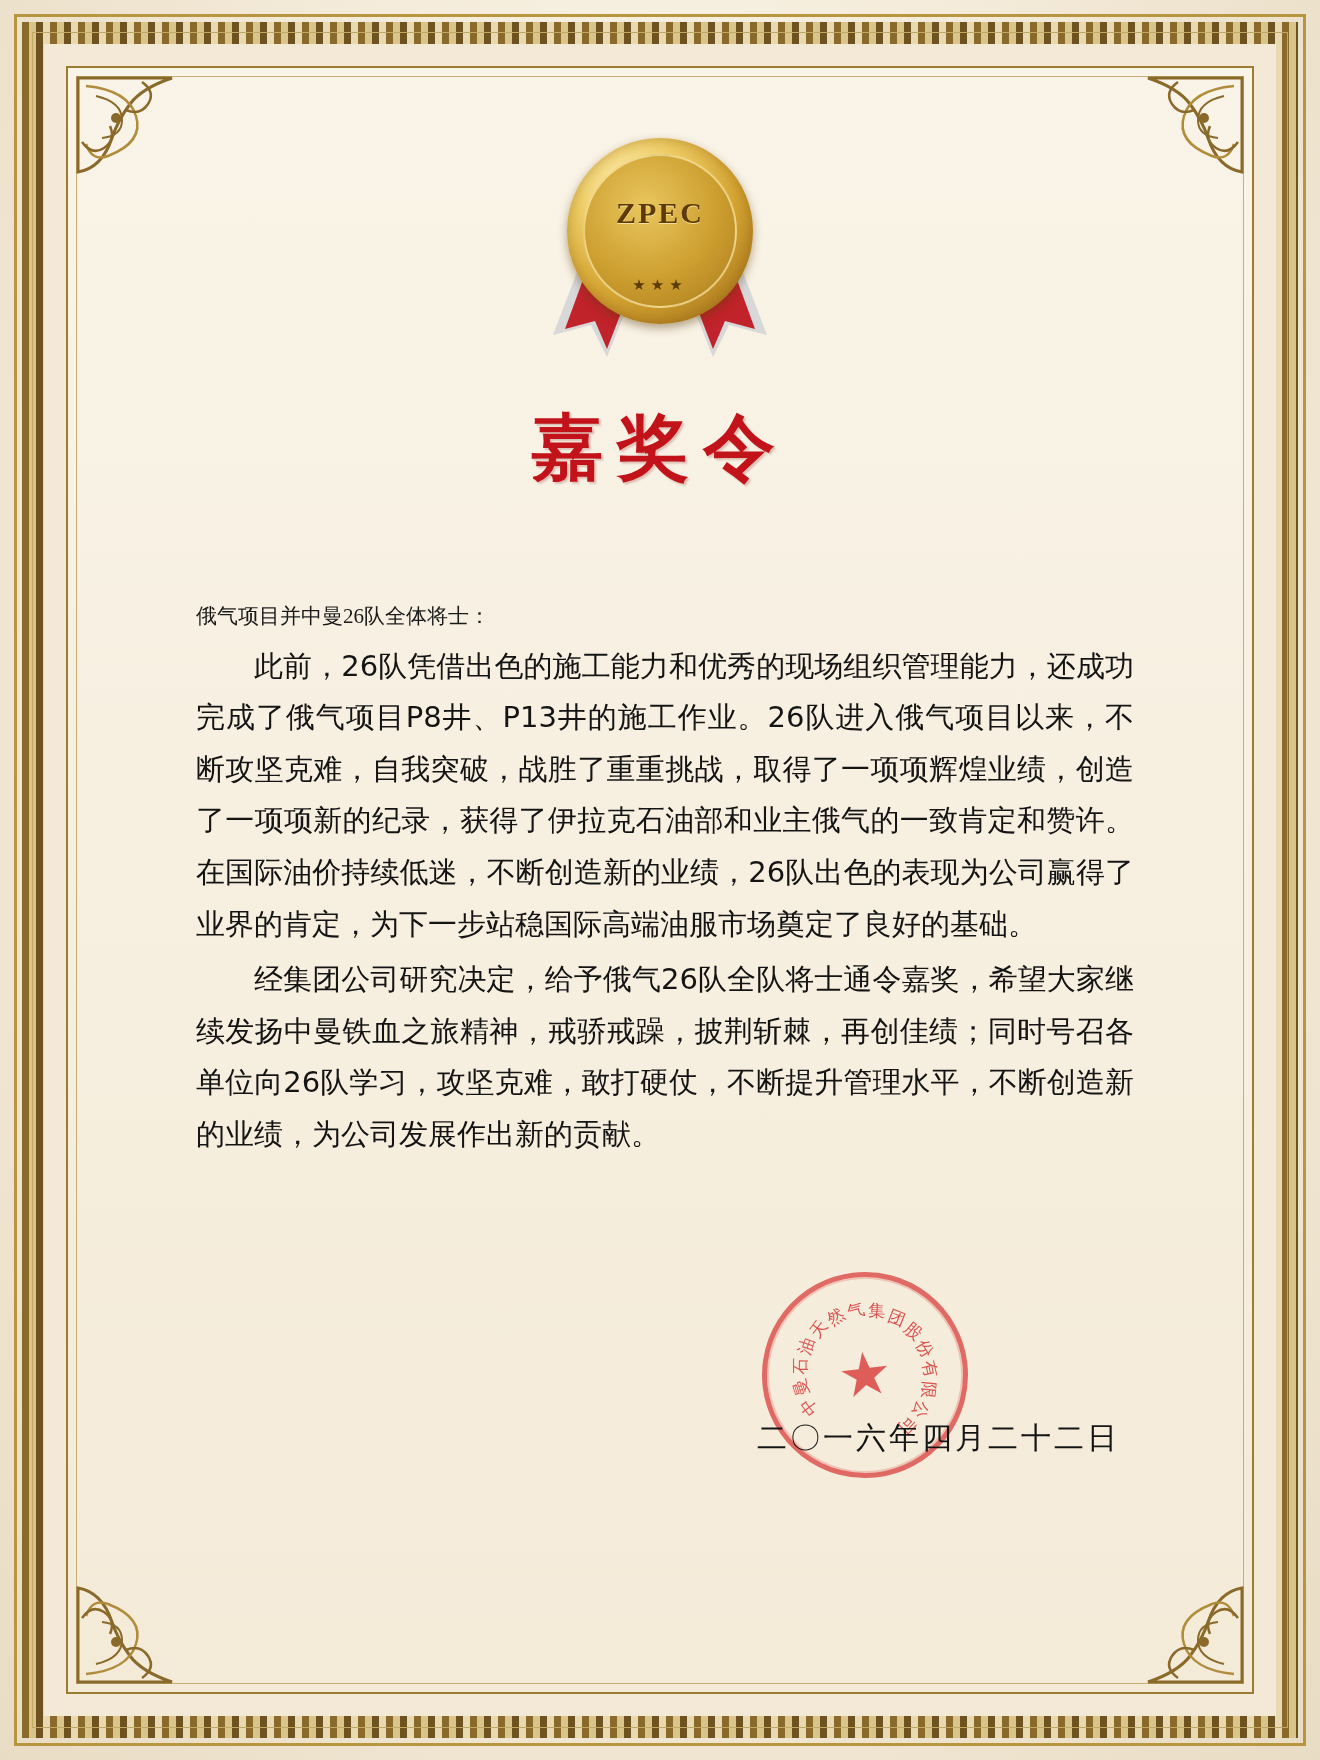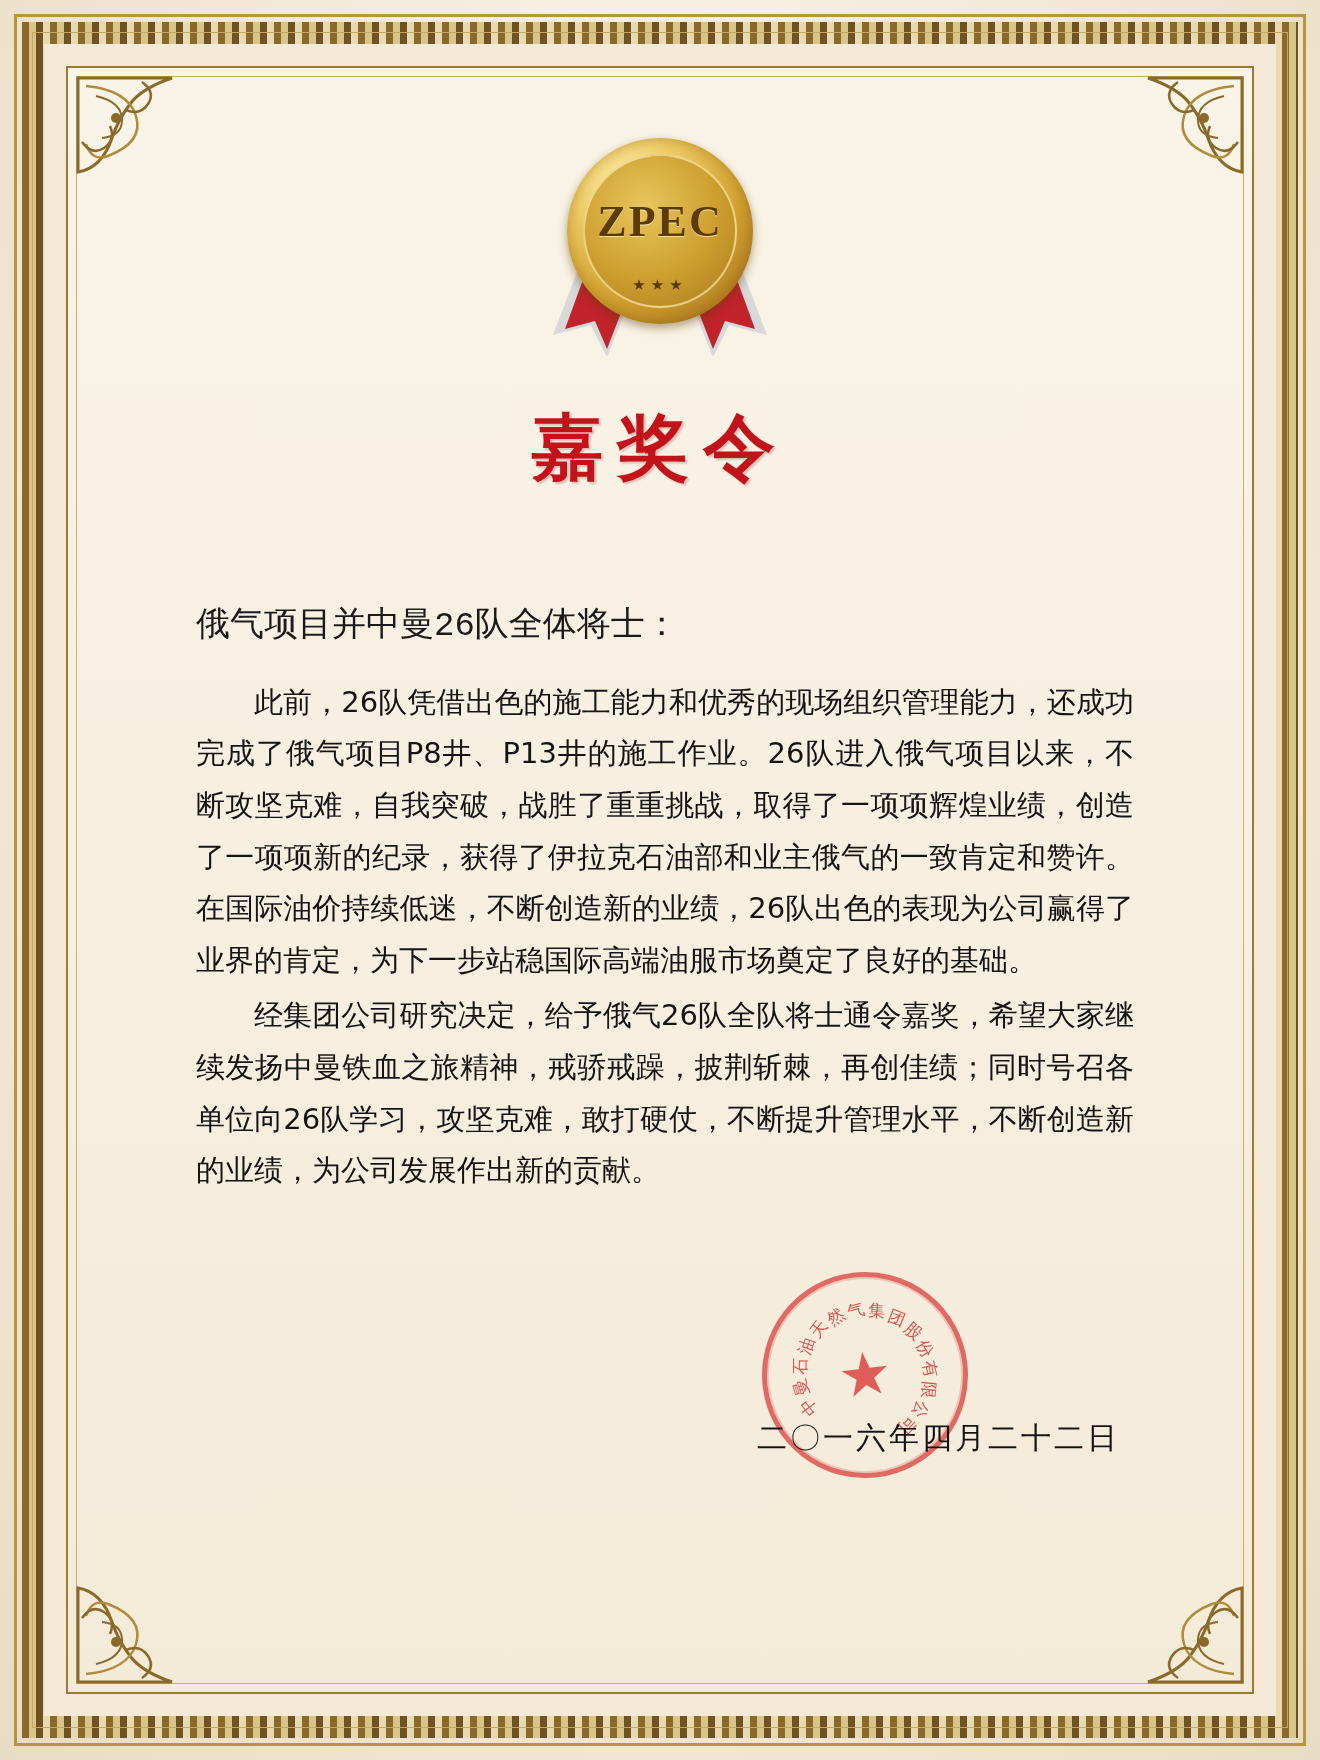--- a/index.html
+++ b/index.html
@@ -113,21 +113,21 @@
     border: 2px solid rgba(255,240,180,0.65);
     background: radial-gradient(circle at 40% 34%, #e9c65d 0%, #cc9e2f 55%, #a97a1d 100%);
   }
   .disc-text {
     position: absolute;
     left: 0; right: 0;
     top: 58px;
     text-align: center;
     font-family: "Liberation Serif", serif;
     font-weight: bold;
-    font-size: 44px;
+    font-size: 30px;
     letter-spacing: 2px;
     color: #5c3b08;
     text-shadow: 0 1px 0 rgba(255,235,170,0.8);
   }
   .wreath {
     position: absolute;
     left: 0; right: 0; bottom: 30px;
     text-align: center;
     font-size: 15px;
     color: #5c3b08;
@@ -149,25 +149,25 @@
   }
 
   
   .body-area {
     position: absolute;
     left: 196px;
     right: 186px;
     top: 600px;
   }
   .salutation {
-    font-size: 34px;
+    font-size: 21px;
     color: #1a1a1a;
     line-height: 1.55;
-    margin-bottom: 24px;
-    font-family: Liberation Mono, monospace;
+    margin-bottom: 8px;
+    font-family: Liberation Serif, serif;
   }
   .para {
     font-size: 29px;
     color: #141414;
     line-height: 1.78;
     text-indent: 2em;
     text-align: justify;
     margin: 0 0 4px 0;
     font-family: "DejaVu Sans", "Liberation Sans", sans-serif;
   }

